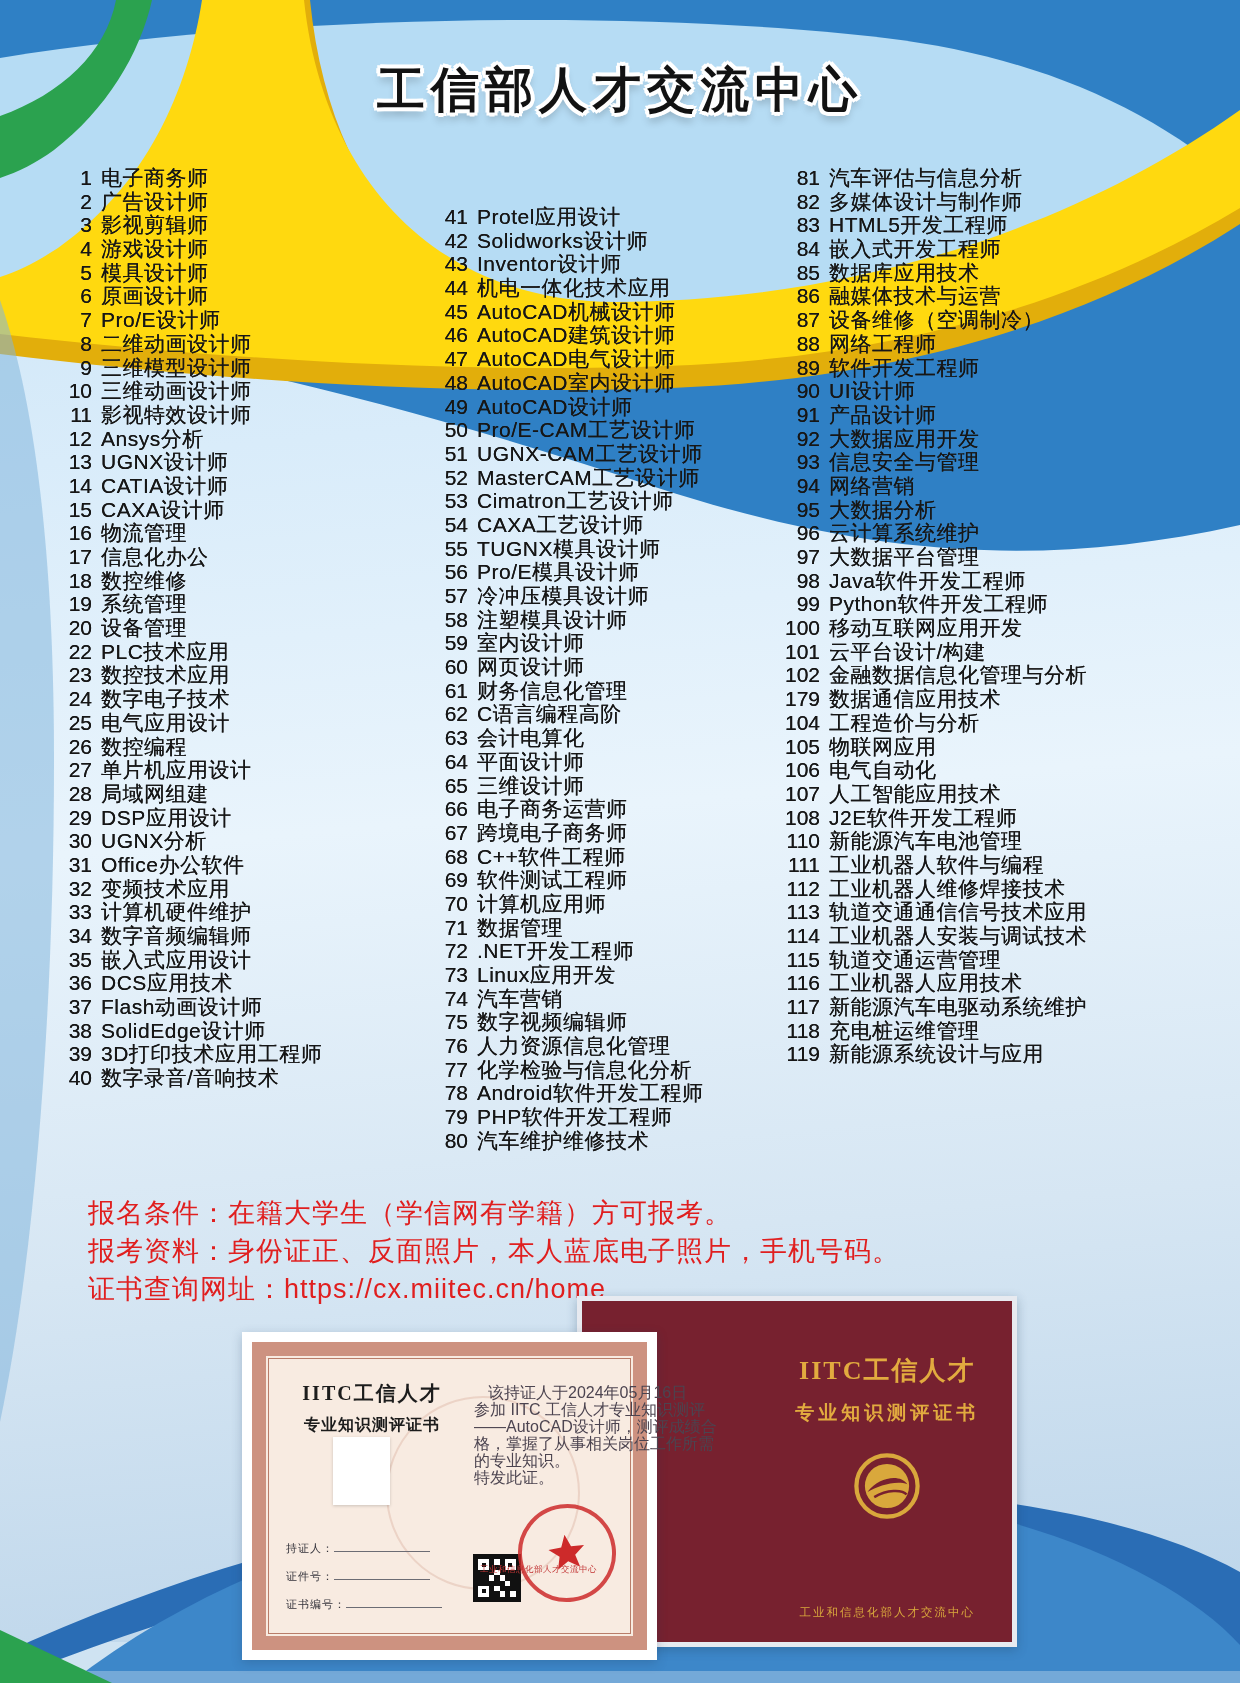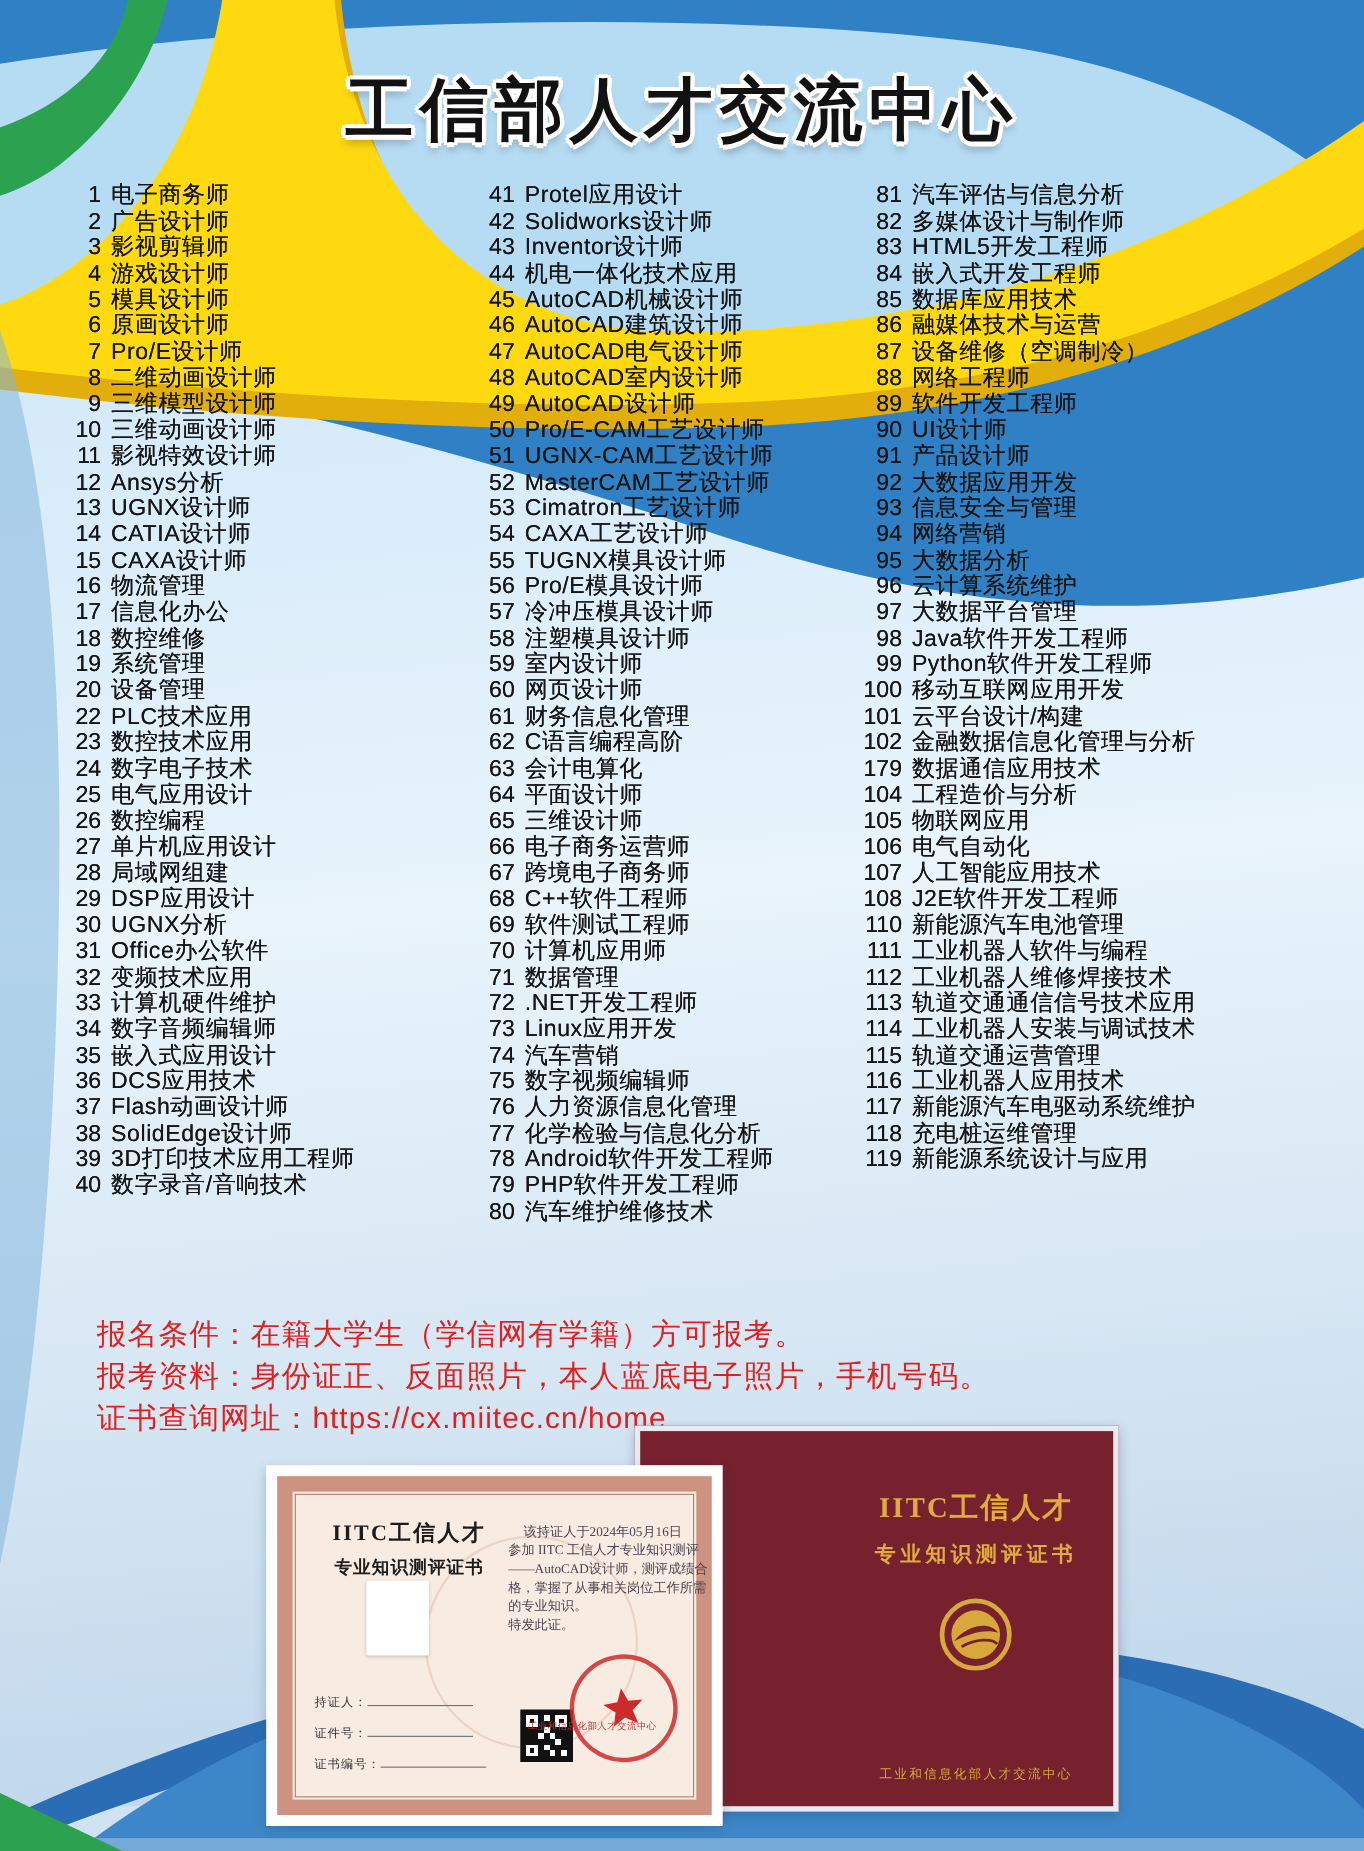--- a/index.html
+++ b/index.html
@@ -2,27 +2,27 @@
 <html><head>
 <meta charset="utf-8">
 <style>
   html,body{margin:0;padding:0;}
   body{font-family:"Liberation Sans","DejaVu Sans",sans-serif;}
   #page{position:relative;width:1240px;height:1683px;overflow:hidden;
         background:linear-gradient(175deg,#c7e2f5 0%,#d9ecfa 26%,#e9f4fc 48%,#d6e6f3 72%,#b9d3e9 100%);}
   #bg{position:absolute;inset:0;z-index:0;}
   
   .main-title{position:absolute;left:0;right:0;top:58px;z-index:3;text-align:center;
-      font-size:62px;font-weight:900;letter-spacing:6px;color:#121212;
+      font-size:48px;font-weight:900;letter-spacing:6px;color:#121212;
       text-shadow:-3px -3px 0 #fff,3px -3px 0 #fff,-3px 3px 0 #fff,3px 3px 0 #fff,
                   0 -4px 0 #fff,0 4px 0 #fff,-4px 0 0 #fff,4px 0 0 #fff,0 7px 8px rgba(0,0,0,.28);}
   
   .course-col{position:absolute;top:166px;z-index:3;}
   #col1{left:60px;width:360px;}
-  #col2{left:436px;width:360px;}
+  #col2{left:436px;width:360px;margin-top:39px;}
   #col3{left:776px;width:450px;}
   .course-row{display:flex;align-items:baseline;height:23.7px;line-height:23.7px;
       font-size:21px;color:#161616;white-space:nowrap;text-shadow:0 0 .4px #222;}
   .course-num{display:inline-block;width:32px;text-align:right;flex:0 0 auto;}
   #col3 .course-num{width:44px;}
   .course-label{margin-left:9px;letter-spacing:.5px;}
   
   .notice-block{position:absolute;left:88px;top:1194px;z-index:3;}
   .notice-line{font-size:27px;font-weight:normal;line-height:38px;color:#e01f1f;
       letter-spacing:1px;white-space:nowrap;}
@@ -33,22 +33,22 @@
       border:14px solid #cd9280;background:#f8ebe1;}
   .cert-frame::before{content:"";position:absolute;inset:2px;border:1px solid #b97d69;}
   .cert-frame::after{content:"";position:absolute;left:120px;top:40px;width:190px;height:190px;
       border:2px solid rgba(200,140,120,.25);border-radius:50%;}
   .cert-title{position:absolute;left:40px;top:48px;width:180px;z-index:2;text-align:center;
       font-family:"Liberation Serif","DejaVu Serif",serif;color:#1c1c1c;}
   .cert-title .t1{font-size:20px;font-weight:bold;letter-spacing:2px;}
   .cert-title .t2{font-size:16px;font-weight:bold;letter-spacing:1px;margin-top:8px;}
   .cert-photo{position:absolute;left:91px;top:105px;width:57px;height:68px;background:#fff;
       box-shadow:0 1px 3px rgba(0,0,0,.18);z-index:2;}
-  .cert-paragraph{position:absolute;left:220px;top:52px;width:142px;z-index:2;
-      font-size:12px;line-height:17px;color:#4c4450;font-family:Liberation Serif, serif;}
+  .cert-paragraph{position:absolute;left:232px;top:52px;width:142px;z-index:2;
+      font-size:16px;line-height:17px;color:#4c4450;font-family:Liberation Sans, sans-serif;}
   .cert-body-line{white-space:nowrap;}
   .cert-body-line:first-child{text-indent:14px;}
   .cert-fields{position:absolute;left:44px;top:202px;z-index:2;}
   .cert-field{font-size:11px;color:#33323a;height:28px;line-height:28px;
       font-family:"Liberation Serif","DejaVu Serif",serif;letter-spacing:1px;}
   .cert-field-line{display:inline-block;width:96px;border-bottom:1px solid #6c6c74;height:12px;}
   .qr{position:absolute;left:231px;top:222px;width:48px;height:48px;z-index:2;}
   .cert-seal-caption{position:absolute;left:238px;top:232px;width:130px;z-index:3;
       font-size:8.5px;color:#c23434;letter-spacing:.5px;}
   .cert-seal{position:absolute;left:276px;top:172px;width:90px;height:90px;z-index:2;

